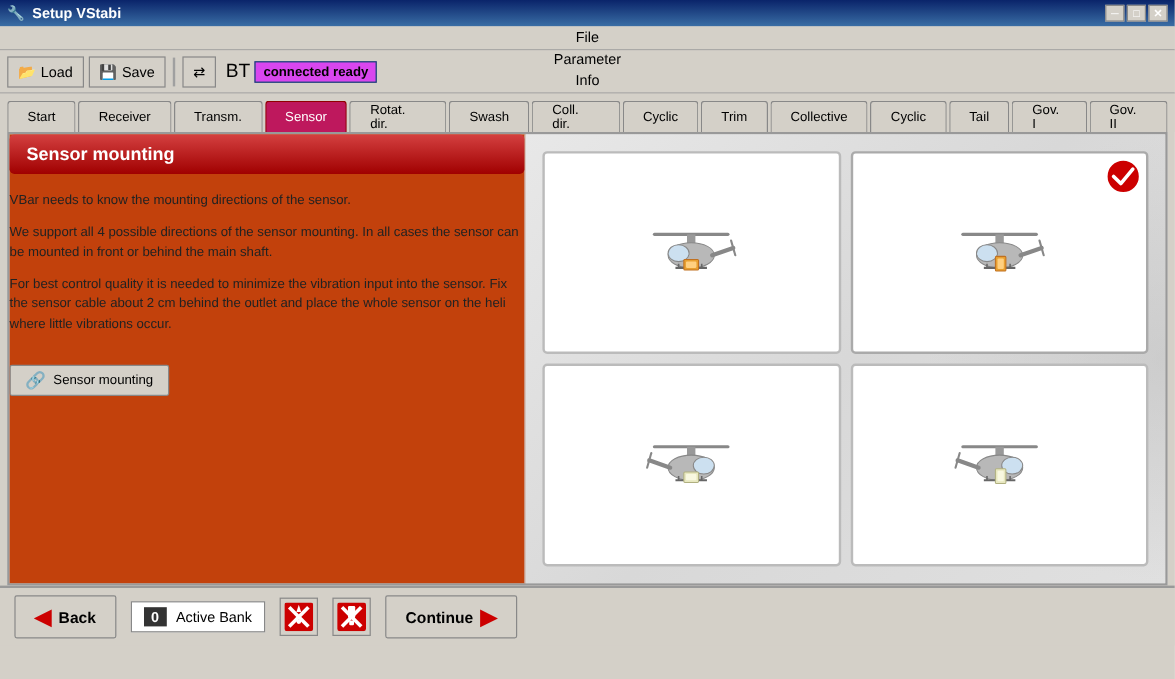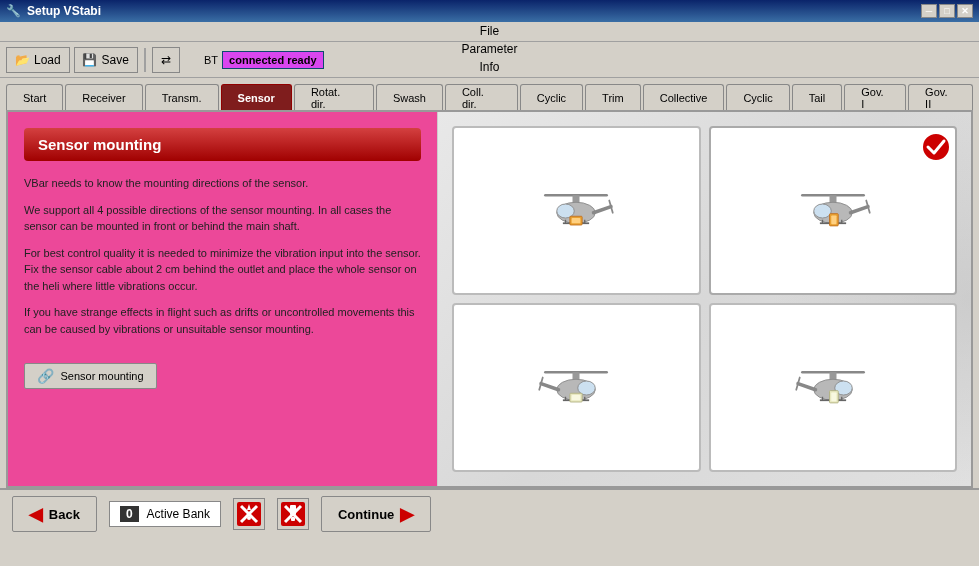--- a/index.html
+++ b/index.html
@@ -71,22 +71,22 @@
       font-size: 12px;
       height: 26px;
     }
     .toolbar-sep {
       width: 2px;
       height: 24px;
       background: #a0a0a0;
       margin: 0 2px;
     }
     .bt-label {
-      font-size: 11px;
-      margin-left: 20px;
+      font-size: 16px;
+      margin-left: 4px;
       text-align: right;
     }
     .bt-status {
       background: #d946ef;
       color: black;
       padding: 2px 6px;
       font-size: 11px;
       font-weight: bold;
       border: 1px solid #0c4a6e;
     }
@@ -103,38 +103,37 @@
       border: 1px solid #888;
       border-bottom: none;
       cursor: pointer;
       font-size: 11px;
       border-radius: 3px 3px 0 0;
       height: 26px;
       display: flex;
       align-items: center;
     }
     .tab.active {
-      background: #7f1d1d;
+      background: #be185d;
       color: white;
-      font-weight: bold;
+      font-weight: normal;
       border-color: #900000;
     }
     
     #main-content {
       background: #e8e8e8;
       border: 2px solid #999;
       margin: 0 6px;
       display: flex;
       height: 378px;
     }
     
     #left-panel {
       width: 430px;
-      padding: 16px;
-      background: #ec4899;
+      background: #c2410c;
       border-right: 1px solid #ccc;
     }
     .section-title-box {
       background: linear-gradient(to bottom, #d44040, #a00000);
       color: white;
       padding: 8px 14px;
       font-size: 15px;
       font-weight: bold;
       border-radius: 4px;
       margin-bottom: 14px;
@@ -331,21 +330,20 @@
   <div class="tab">Gov. II</div>
 </div>
 
 <div id="main-content">
 
   <div id="left-panel">
     <div class="section-title-box">Sensor mounting</div>
     <p class="description-text">VBar needs to know the mounting directions of the sensor.</p>
     <p class="description-text">We support all 4 possible directions of the sensor mounting. In all cases the sensor can be mounted in front or behind the main shaft.</p>
     <p class="description-text">For best control quality it is needed to minimize the vibration input into the sensor. Fix the sensor cable about 2 cm behind the outlet and place the whole sensor on the heli where little vibrations occur.</p>
-    <p class="description-text">If you have strange effects in flight such as drifts or uncontrolled movements this can be caused by vibrations or unsuitable sensor mounting.</p>
     <button class="link-btn">
       <span class="link-icon">🔗</span>
       <span>Sensor mounting</span>
     </button>
   </div>
 
   <div id="right-panel">
 
     <div class="heli-option">
       <svg class="heli-svg" viewBox="0 0 100 80">

